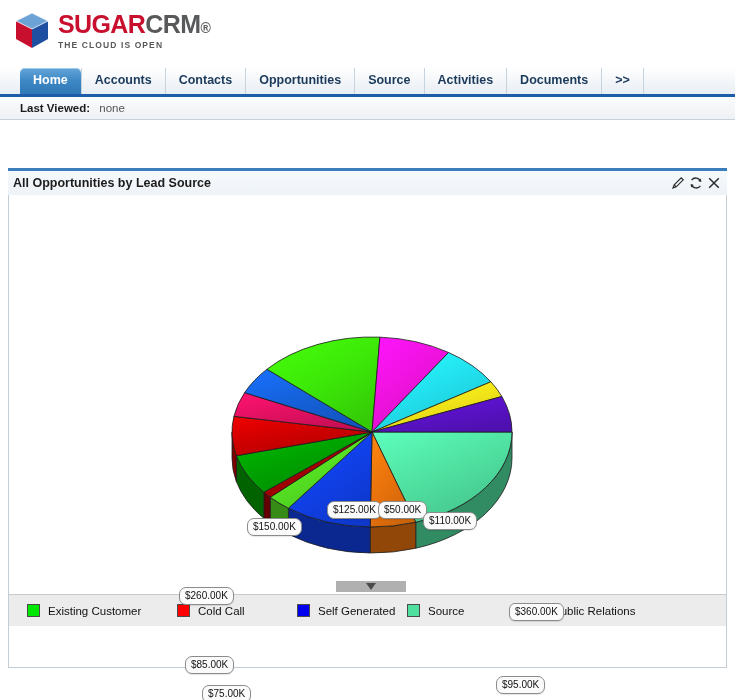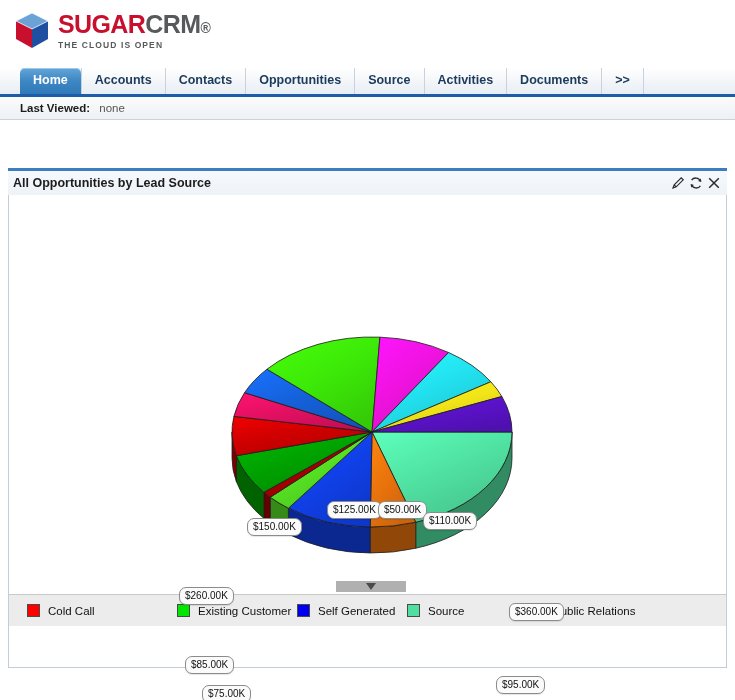--- a/index.html
+++ b/index.html
@@ -300,28 +300,28 @@
     </div>
 
     <div class="handle-row">
       <div class="handle">
         <div class="tri"></div>
       </div>
     </div>
 
     <div class="legend" id="legend">
         <div class="leg-item">
+          <span class="leg-sw" style="background: rgb(0, 232, 0);"></span>
+          <span class="leg-label">Existing Customer</span>
+        </div>
+        <div class="leg-item">
           <span class="leg-sw" style="background: rgb(255, 0, 0);"></span>
           <span class="leg-label">Cold Call</span>
         </div>
         <div class="leg-item">
-          <span class="leg-sw" style="background: rgb(0, 232, 0);"></span>
-          <span class="leg-label">Existing Customer</span>
-        </div>
-        <div class="leg-item">
           <span class="leg-sw" style="background: rgb(0, 0, 238);"></span>
           <span class="leg-label">Self Generated</span>
         </div>
         <div class="leg-item">
           <span class="leg-sw" style="background: rgb(79, 224, 160);"></span>
           <span class="leg-label">Source</span>
         </div>
         <div class="leg-item">
           <span class="leg-sw" style="background: rgb(90, 18, 200);"></span>
           <span class="leg-label">Public Relations</span>

